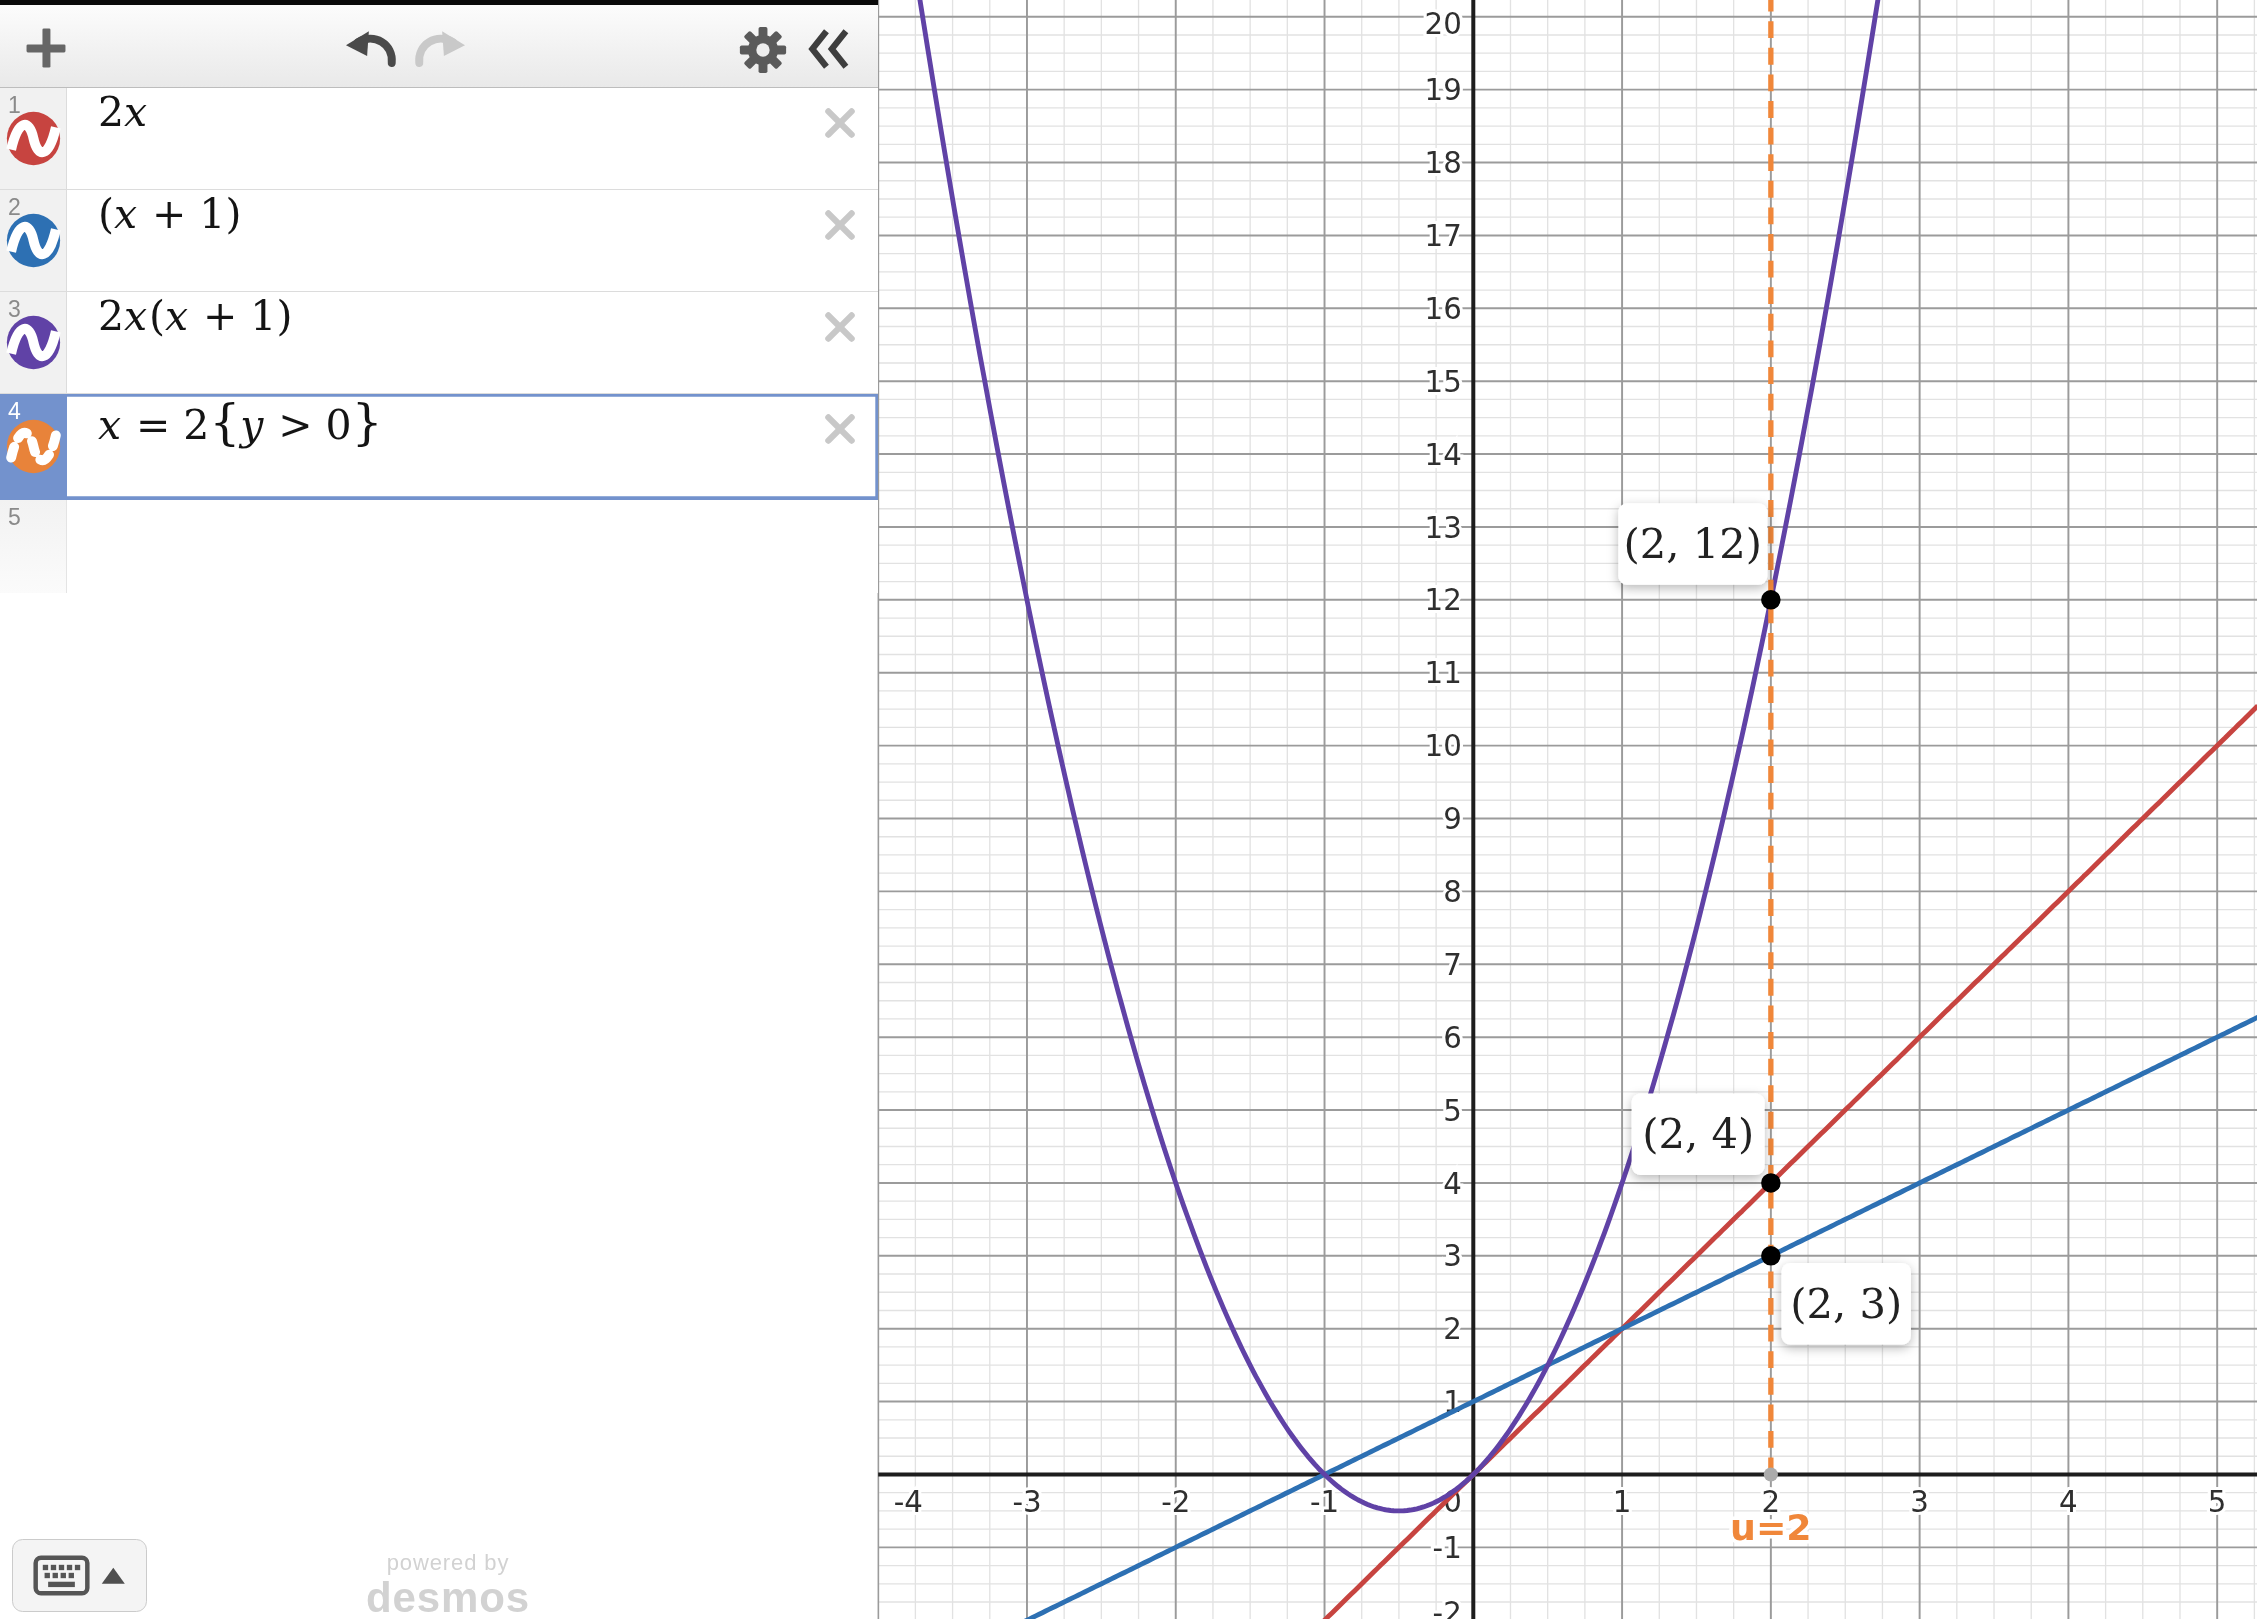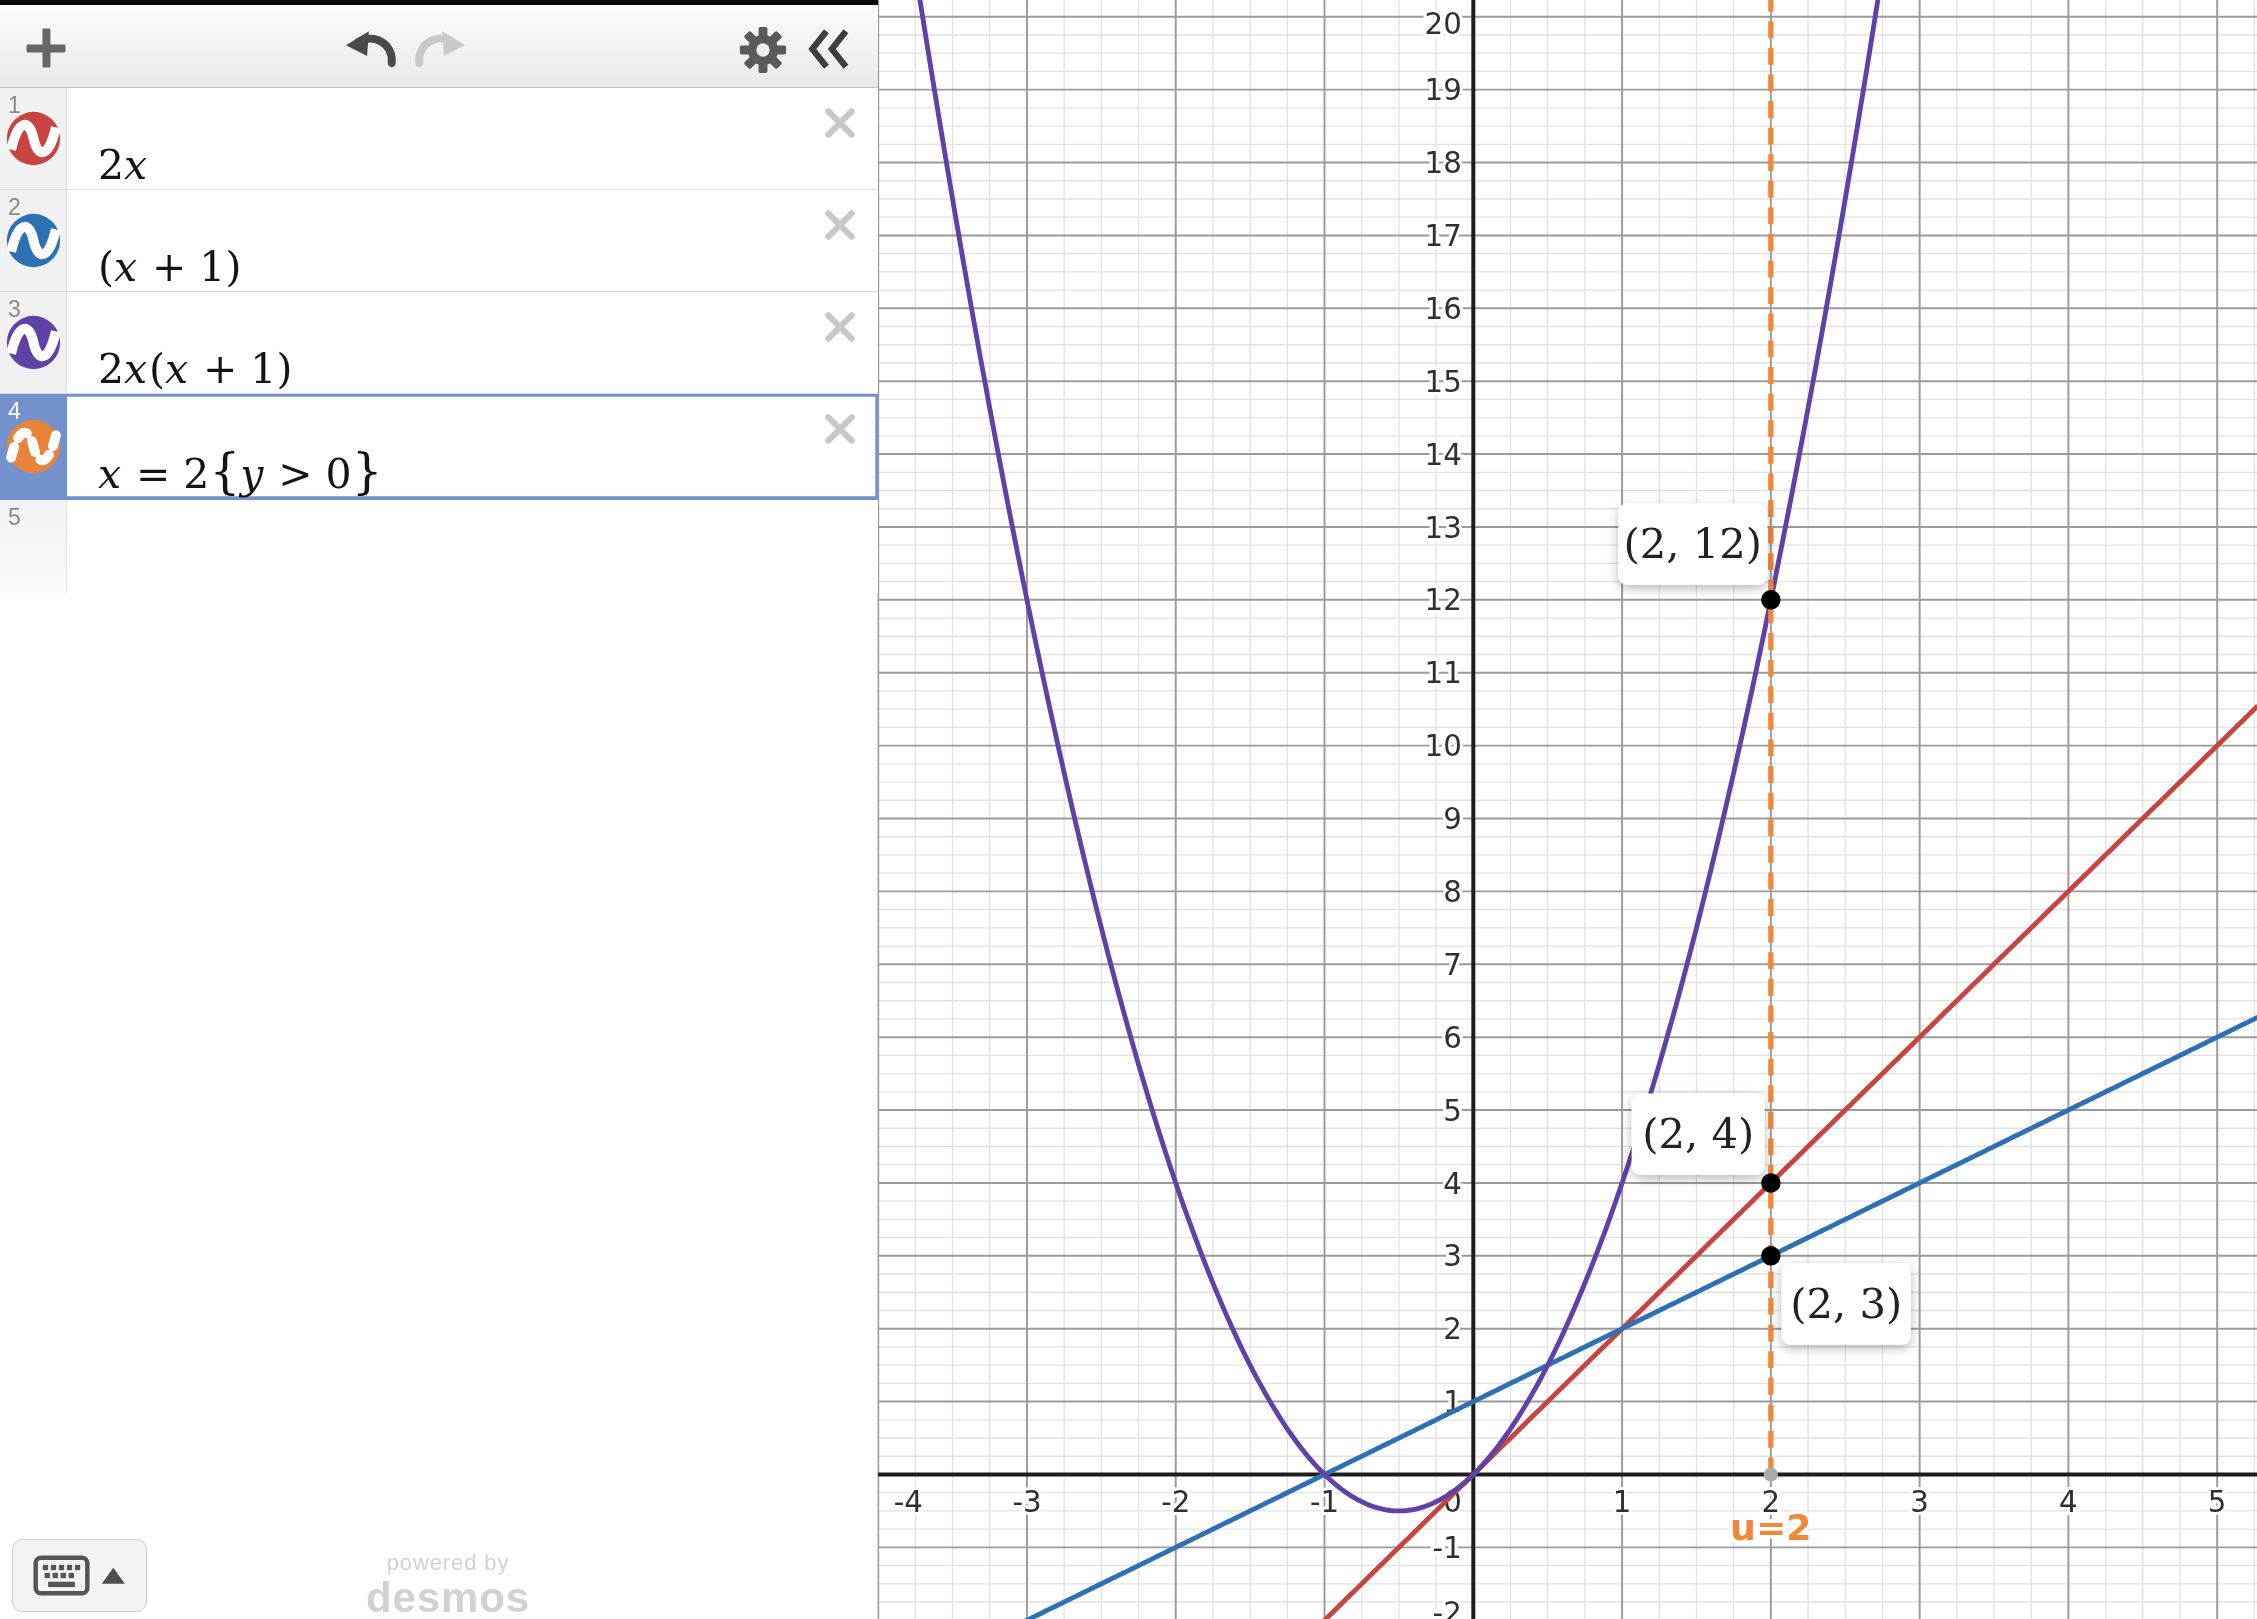--- a/index.html
+++ b/index.html
@@ -31,21 +31,21 @@
   #expression-list{position:absolute;left:0;top:88px;width:878px;}
   .exp-row{position:relative;width:878px;height:101px;border-bottom:0.9px solid #dcdcdc;background:#fff;}
   .exp-row .gutter{
     position:absolute;left:0;top:0;width:67px;height:100%;
     background:#f1f1f1;border-right:0.9px solid #dcdcdc;box-sizing:border-box;
   }
   .exp-row .rownum{position:absolute;left:8px;top:4.4px;font-size:23px;color:#8a8a8a;}
   .exp-row .icon-wrap{position:absolute;left:6.2px;top:50%;margin-top:-27.5px;width:55px;height:55px;}
   .exp-row .content{
     position:absolute;left:68px;top:0;right:0;height:100%;
-    display:flex;align-items:flex-end;padding-left:30px;box-sizing:border-box;
+    display:flex;align-items:flex-start;padding-left:30px;box-sizing:border-box;
   }
   .math{font-family:"DejaVu Serif",serif;font-size:41px;color:#141414;white-space:nowrap;}
   .math i{font-style:italic;padding-right:1.8px;}
   .math .br{font-size:118%;font-weight:400;}
   .exp-close{position:absolute;right:21px;top:17.7px;width:34px;height:34px;background:none;border:none;padding:0;cursor:pointer;line-height:0;}
   .exp-row.selected{height:105px;box-shadow:inset 0 0 0 2.7px #7392cd;border-bottom:0.9px solid #7392cd;}
   .exp-row.selected .gutter{background:#7392cd;border-right:none;}
   .exp-row.selected .rownum{color:#ffffff;}
   .exp-row.empty{height:93px;border-bottom:none;}
   .exp-row.empty .gutter{background:linear-gradient(#f2f2f2,#fbfbfb);border-right:0.9px solid #e4e4e4;}

